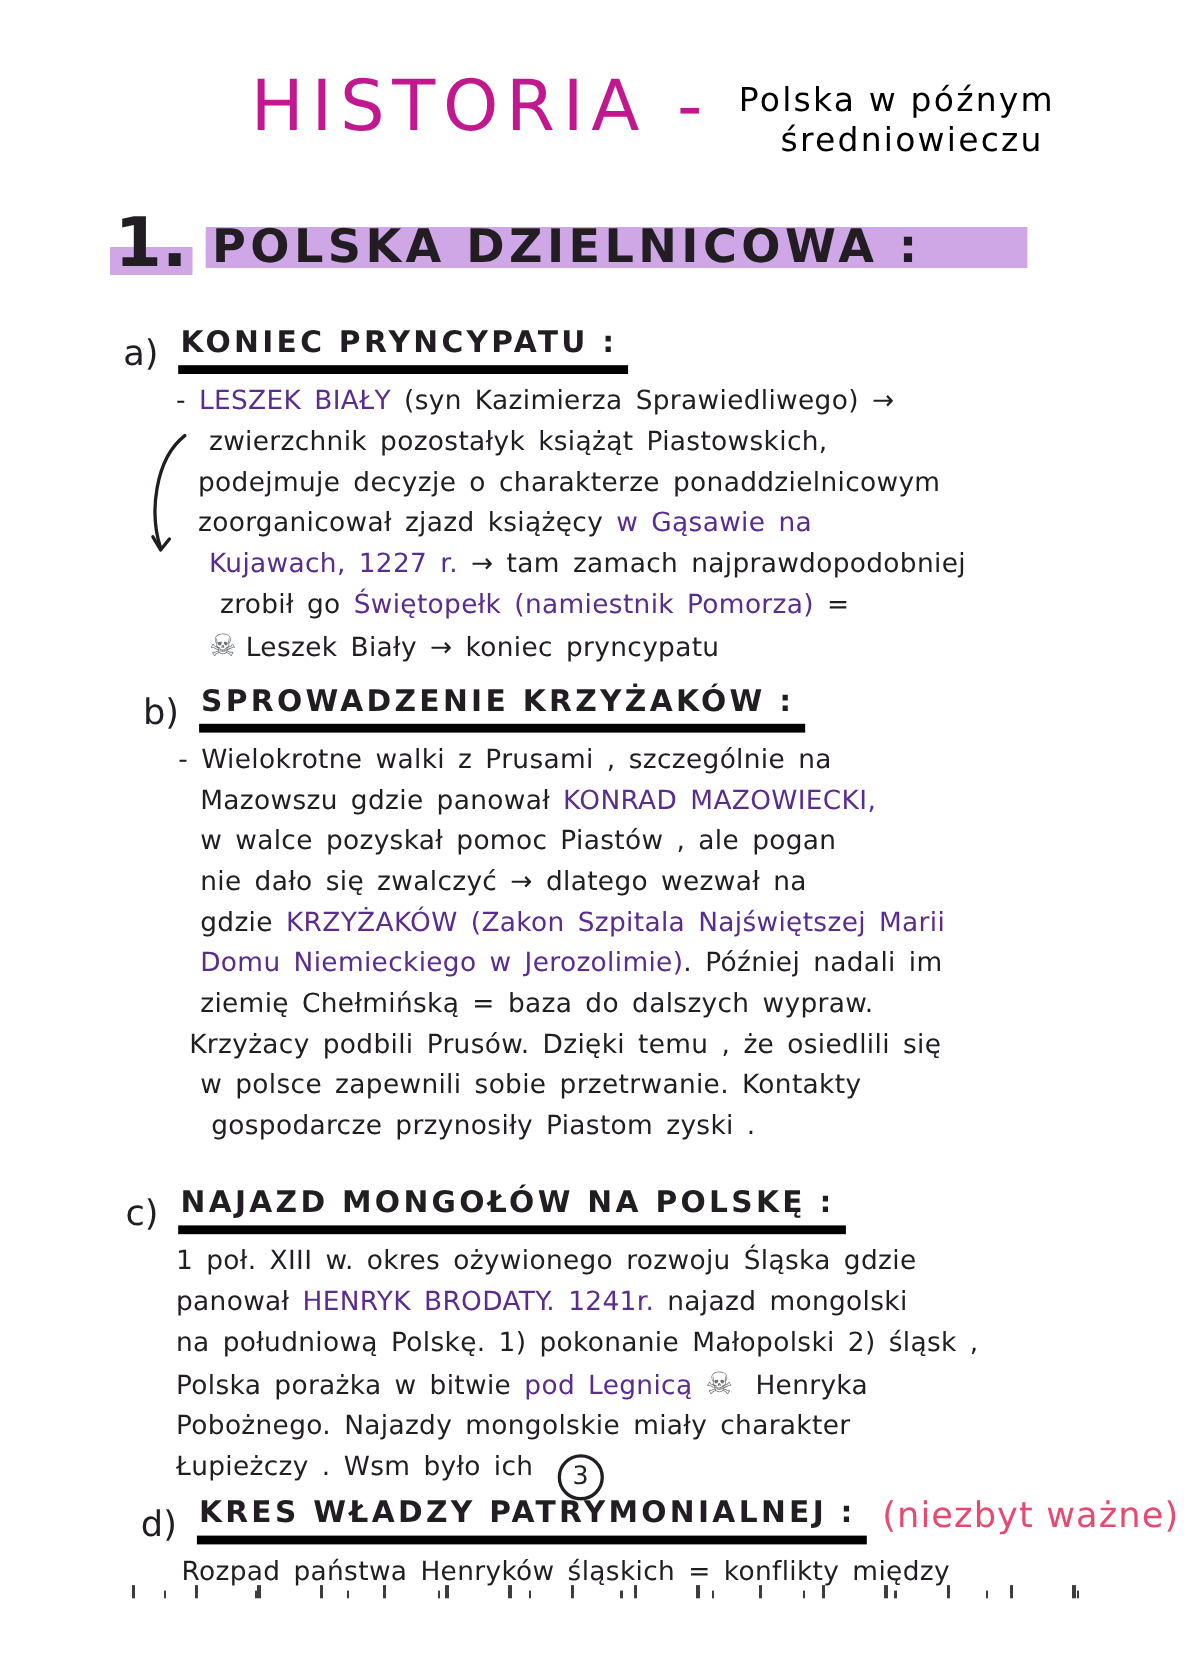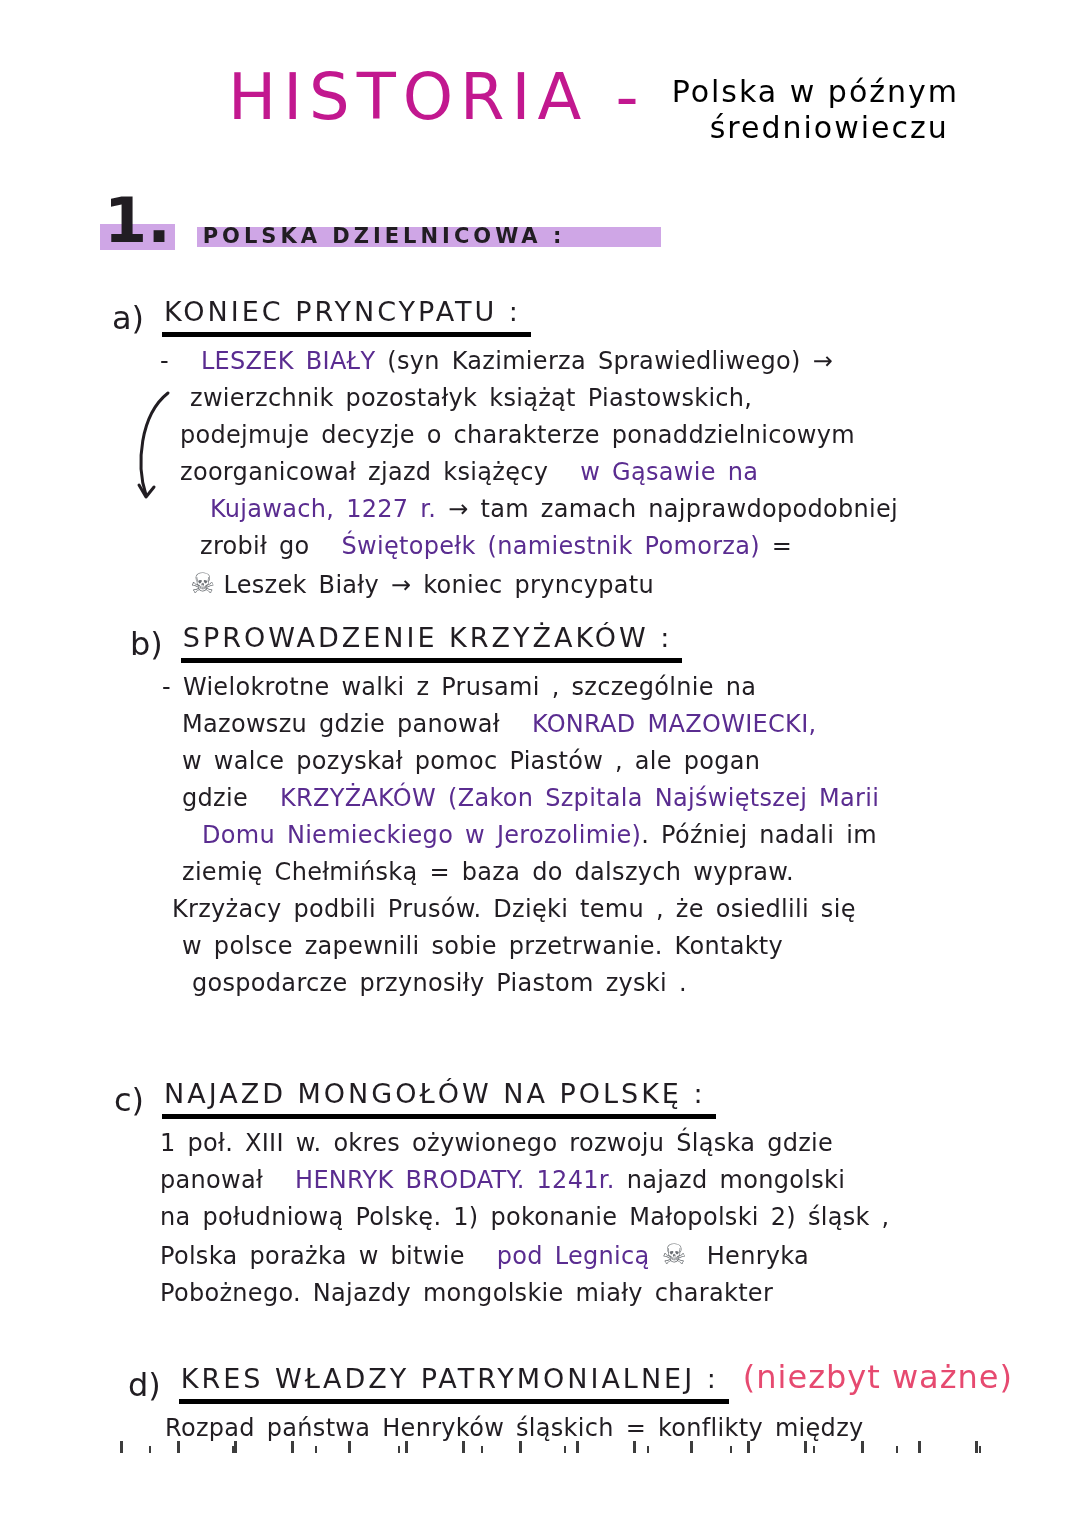--- a/index.html
+++ b/index.html
@@ -8,32 +8,32 @@
     font-family:"DejaVu Sans",sans-serif;color:#211d22;
   }
   
   .title-wrap{position:absolute;top:58px;left:228px;display:flex;align-items:flex-start;}
   .title-main{font-size:64px;line-height:78px;color:#c2188f;letter-spacing:7px;font-weight:400;}
   .title-sub{margin-left:26px;margin-top:16px;color:#000000;font-size:30px;line-height:36px;letter-spacing:2px;}
   .title-sub .sub2{margin-left:38px;}
   
   .heading{position:absolute;top:186px;left:100px;display:flex;align-items:flex-end;}
   .heading-number{font-size:62px;line-height:70px;font-weight:700;background:linear-gradient(transparent 55%,#cfa6e6 55%,#cfa6e6 92%,transparent 92%);padding:0 4px;}
-  .heading-label{font-size:21px;font-weight:700;letter-spacing:4px;margin-left:22px;margin-bottom:6px;
+  .heading-label{font-size:42px;font-weight:700;letter-spacing:4px;margin-left:12px;margin-bottom:6px;
     background:linear-gradient(transparent 18%,#cfa6e6 18%,#cfa6e6 88%,transparent 88%);
     padding:2px 96px 2px 6px;}
   
   .section{position:absolute;left:0;width:1080px;}
   .sec-head{display:flex;align-items:flex-end;}
   .sec-letter{font-size:32px;font-weight:400;}
-  .sec-title{font-size:27px;font-weight:400;letter-spacing:3px;border-bottom:5px solid #000000;padding:0 10px 5px 2px;margin-left:18px;}
+  .sec-title{font-size:27px;font-weight:700;letter-spacing:3px;border-bottom:8px solid #000000;padding:0 10px 5px 2px;margin-left:18px;}
   .sec-note{font-size:32px;color:#e64a70;margin-left:14px;padding-bottom:8px;letter-spacing:1px;}
   .sec-body{margin-top:6px;font-size:24px;line-height:37px;word-spacing:4px;letter-spacing:0.3px;}
   .ln{white-space:nowrap;}
-  .purple{color:#5a2c90;margin-left:20px;}
+  .purple{color:#5a2c90;}
   .black{color:#211d22;}
   .skull{color:#6b6f73;font-size:28px;margin-right:8px;}
   .circled{display:inline-flex;justify-content:center;align-items:center;width:36px;height:36px;border:3px solid #211d22;border-radius:50%;font-size:23px;margin-left:10px;vertical-align:-8px;}
   .brace{position:absolute;}
   
   .pl10{padding-left:10px;}.pl20{padding-left:20px;}.pl30{padding-left:30px;}.pl40{padding-left:40px;}
   
   .cutoff{
     position:absolute;top:1441px;left:120px;width:880px;height:12px;opacity:.85;
     background:
@@ -85,40 +85,42 @@
 
   <div class="section" style="top:622px;">
     <div class="sec-head" style="margin-left:130px;">
       <span class="sec-letter">b)</span>
       <span class="sec-title">SPROWADZENIE KRZYŻAKÓW :</span>
     </div>
     <div class="sec-body" style="margin-left:162px;">
       <div class="ln black">- Wielokrotne  walki  z  Prusami , szczególnie  na</div>
       <div class="ln pl20"><span class="black">Mazowszu  gdzie  panował </span><span class="purple">KONRAD MAZOWIECKI,</span></div>
       <div class="ln pl20 black">w walce  pozyskał  pomoc  Piastów , ale  pogan</div>
+      <div class="ln pl20 black">nie  dało  się  zwalczyć → dlatego  wezwał  na</div>
       <div class="ln pl20"><span class="black">gdzie </span><span class="purple">KRZYŻAKÓW (Zakon Szpitala Najświętszej Marii</span></div>
       <div class="ln pl20"><span class="purple">Domu Niemieckiego  w Jerozolimie)</span><span class="black">. Później  nadali  im</span></div>
       <div class="ln pl20 black">ziemię  Chełmińską = baza  do  dalszych  wypraw.</div>
       <div class="ln pl10 black">Krzyżacy  podbili  Prusów. Dzięki  temu , że  osiedlili  się</div>
       <div class="ln pl20 black">w polsce  zapewnili  sobie  przetrwanie. Kontakty</div>
       <div class="ln pl30 black">gospodarcze  przynosiły  Piastom  zyski .</div>
     </div>
   </div>
 
   <div class="section" style="top:1078px;">
     <div class="sec-head" style="margin-left:114px;">
       <span class="sec-letter">c)</span>
       <span class="sec-title">NAJAZD MONGOŁÓW NA POLSKĘ :</span>
     </div>
     <div class="sec-body" style="margin-left:160px;">
       <div class="ln black">1 poł.  XIII w.  okres  ożywionego  rozwoju  Śląska  gdzie</div>
       <div class="ln"><span class="black">panował </span><span class="purple">HENRYK BRODATY. 1241r.</span><span class="black"> najazd  mongolski</span></div>
       <div class="ln black">na  południową  Polskę.  1) pokonanie  Małopolski  2) śląsk ,</div>
       <div class="ln"><span class="black">Polska  porażka  w  bitwie </span><span class="purple">pod Legnicą</span>&nbsp;<span class="skull">☠</span><span class="black"> Henryka</span></div>
       <div class="ln black">Pobożnego.  Najazdy  mongolskie  miały  charakter</div>
+      <div class="ln"><span class="black">Łupieżczy .  Wsm  było  ich </span><span class="circled">3</span></div>
     </div>
   </div>
 
   <div class="section" style="top:1358px;">
     <div class="sec-head" style="margin-left:128px;">
       <span class="sec-letter">d)</span>
       <span class="sec-title">KRES WŁADZY PATRYMONIALNEJ :</span>
       <span class="sec-note">(niezbyt  ważne)</span>
     </div>
     <div class="sec-body" style="margin-left:165px;">

